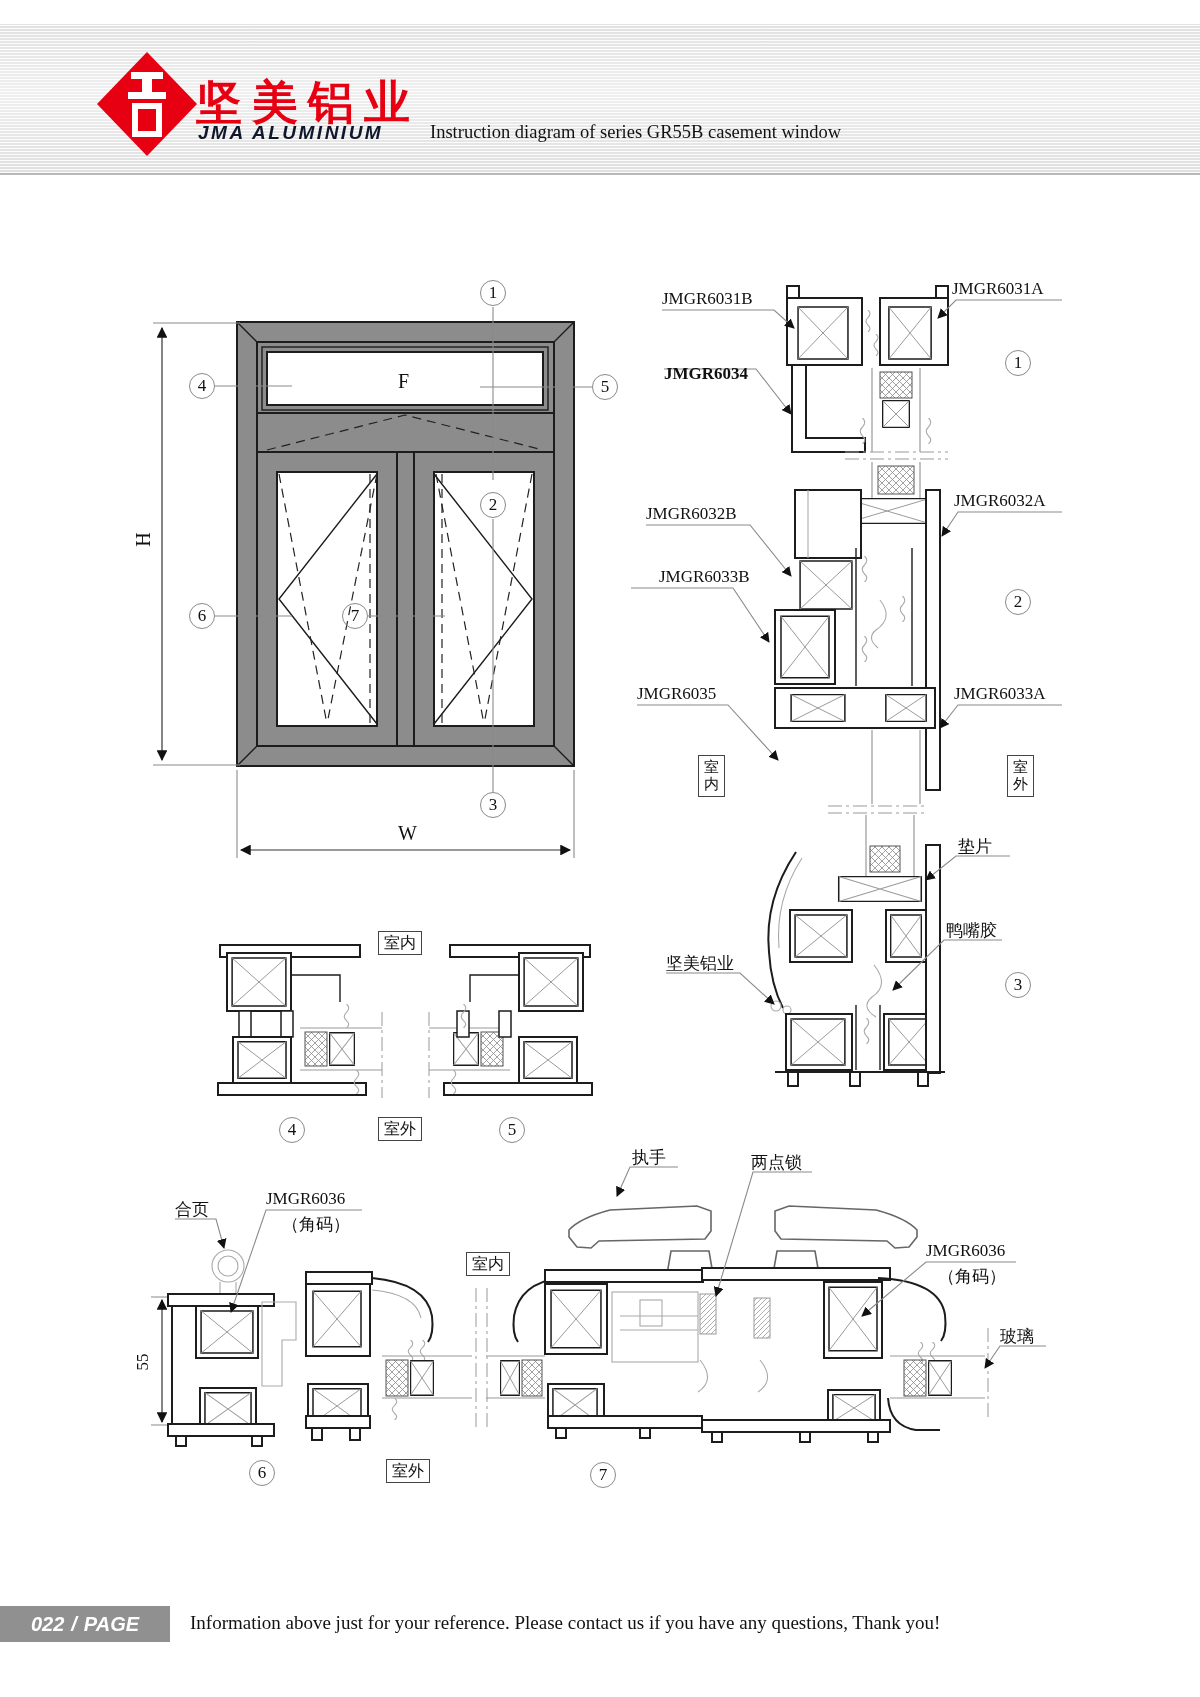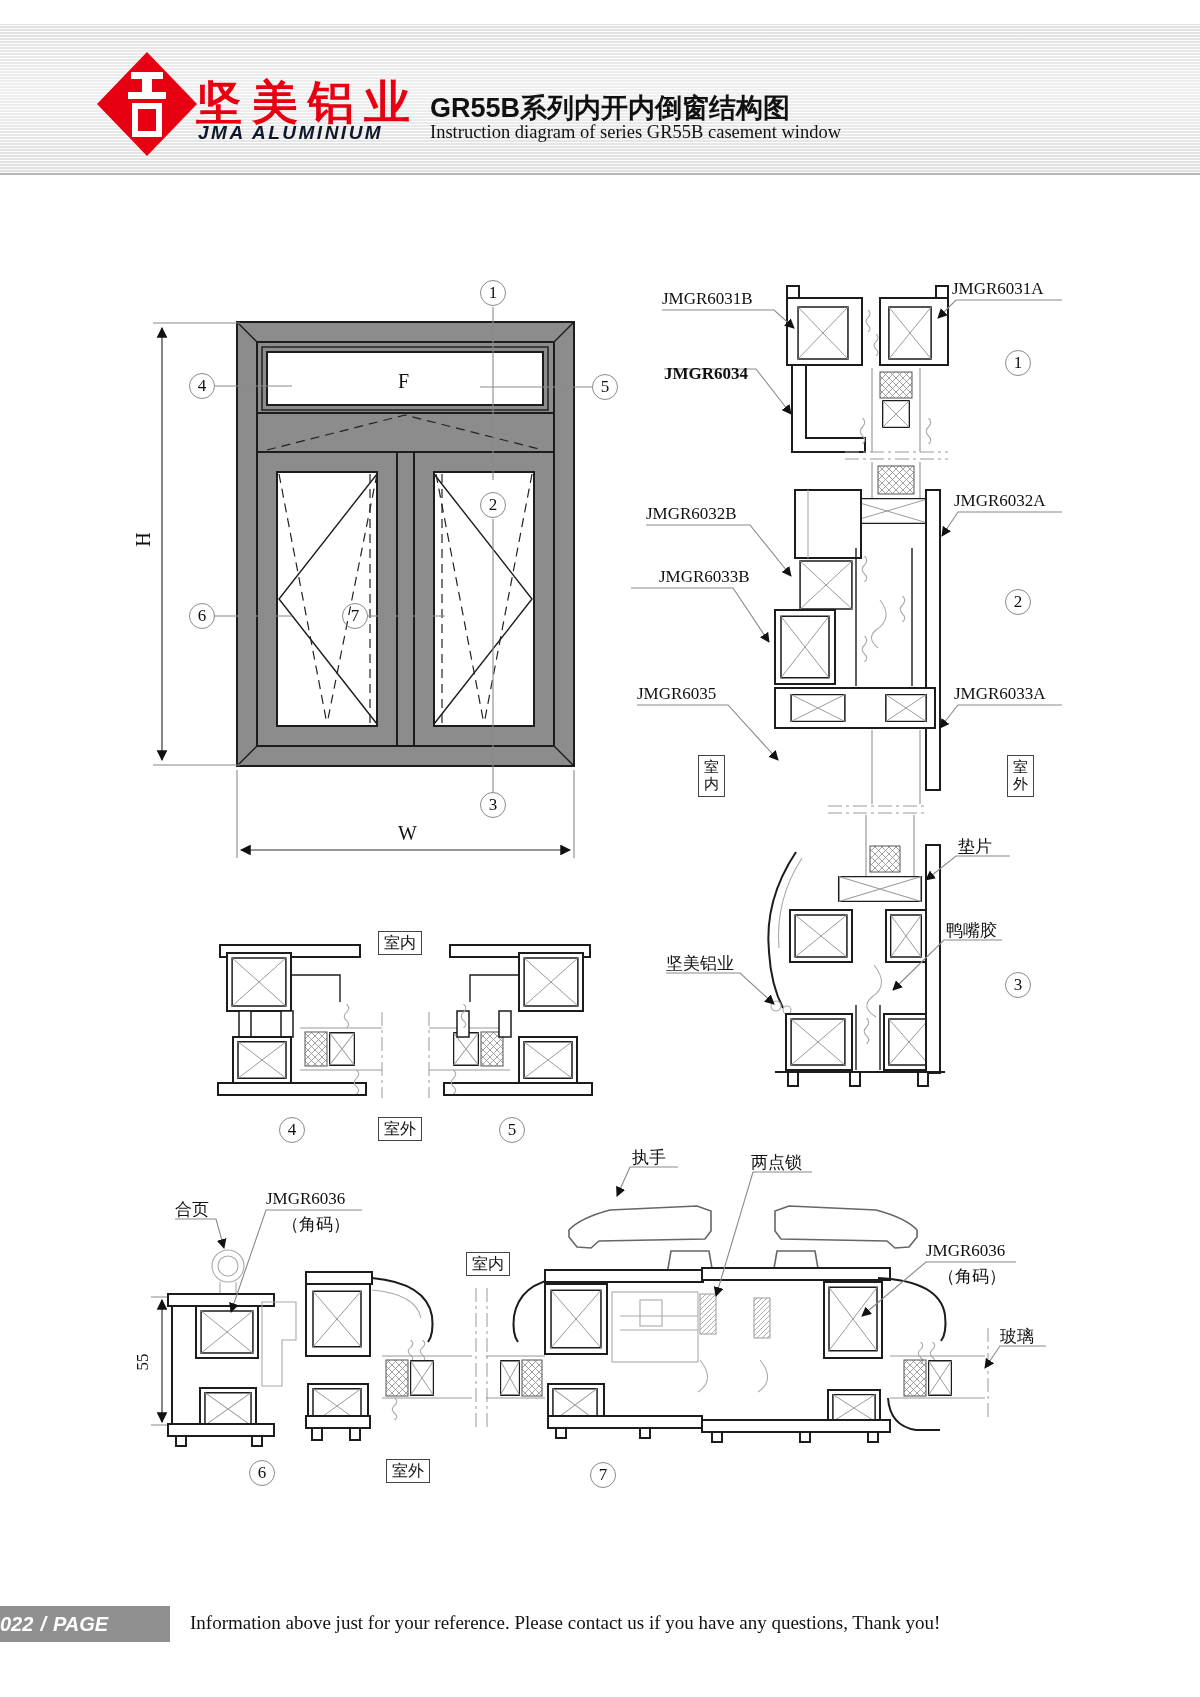--- a/index.html
+++ b/index.html
@@ -37,21 +37,21 @@
         display:flex;align-items:center;justify-content:center;box-sizing:border-box;
         font:17px "Liberation Serif",serif;color:#111;}
   .vbox{position:absolute;width:27px;border:1.5px solid #444;font:15px/17px "Liberation Serif",serif;
         color:#111;text-align:center;padding:3px 0;word-break:break-all;background:#fff;box-sizing:border-box;}
   .hbox{position:absolute;border:1.5px solid #444;font:16px/18px "Liberation Serif",serif;color:#111;
         text-align:center;padding:2px 5px;background:#fff;white-space:nowrap;}
   .lbl{position:absolute;font:17px "Liberation Serif",serif;color:#111;white-space:nowrap;}
   .dimtxt{position:absolute;font:20px "Liberation Serif",serif;color:#111;}
   .rot{transform:rotate(-90deg);transform-origin:center;}
   .badge{position:absolute;left:0;top:1606px;width:170px;height:36px;background:#909090;
-        display:flex;align-items:center;justify-content:flex-start;gap:7px;
+        display:flex;align-items:center;justify-content:center;gap:7px;
         color:#fff;font:bold italic 20px "Liberation Sans",sans-serif;}
   .note-cn{position:absolute;left:190px;top:1583px;font-size:21px;font-weight:600;color:#111;}
   .note-en{position:absolute;left:190px;top:1612px;font-size:19px;color:#111;
         font-family:"Liberation Serif",serif;}
 </style>
 </head>
 <body>
 
 <div class="page">
 
@@ -62,21 +62,20 @@
     <g>
       <rect x="36" y="22" width="32" height="7" fill="#fff"></rect>
       <rect x="47" y="29" width="10" height="13" fill="#fff"></rect>
       <rect x="33" y="42" width="38" height="7" fill="#fff"></rect>
       <rect x="40" y="56" width="24" height="28" fill="none" stroke="#fff" stroke-width="6"></rect>
     </g>
   </svg>
 
   <div class="brand-cn">坚美铝业</div>
   <div class="brand-en">JMA ALUMINIUM</div>
-  <div class="title-cn">GR55B系列内开内倒窗结构图</div>
   <div class="title-en">Instruction diagram of series GR55B casement window</div>
 
   <svg class="art" width="1200" height="1697" viewBox="0 0 1200 1697">
     <defs>
       <pattern id="xh" width="7" height="7" patternUnits="userSpaceOnUse">
         <path d="M0,7 L7,0 M0,0 L7,7" stroke="#8a8a8a" stroke-width="0.8"></path>
       </pattern>
       <pattern id="dg" width="5" height="5" patternUnits="userSpaceOnUse">
         <path d="M0,5 L5,0" stroke="#999" stroke-width="0.8"></path>
       </pattern>

